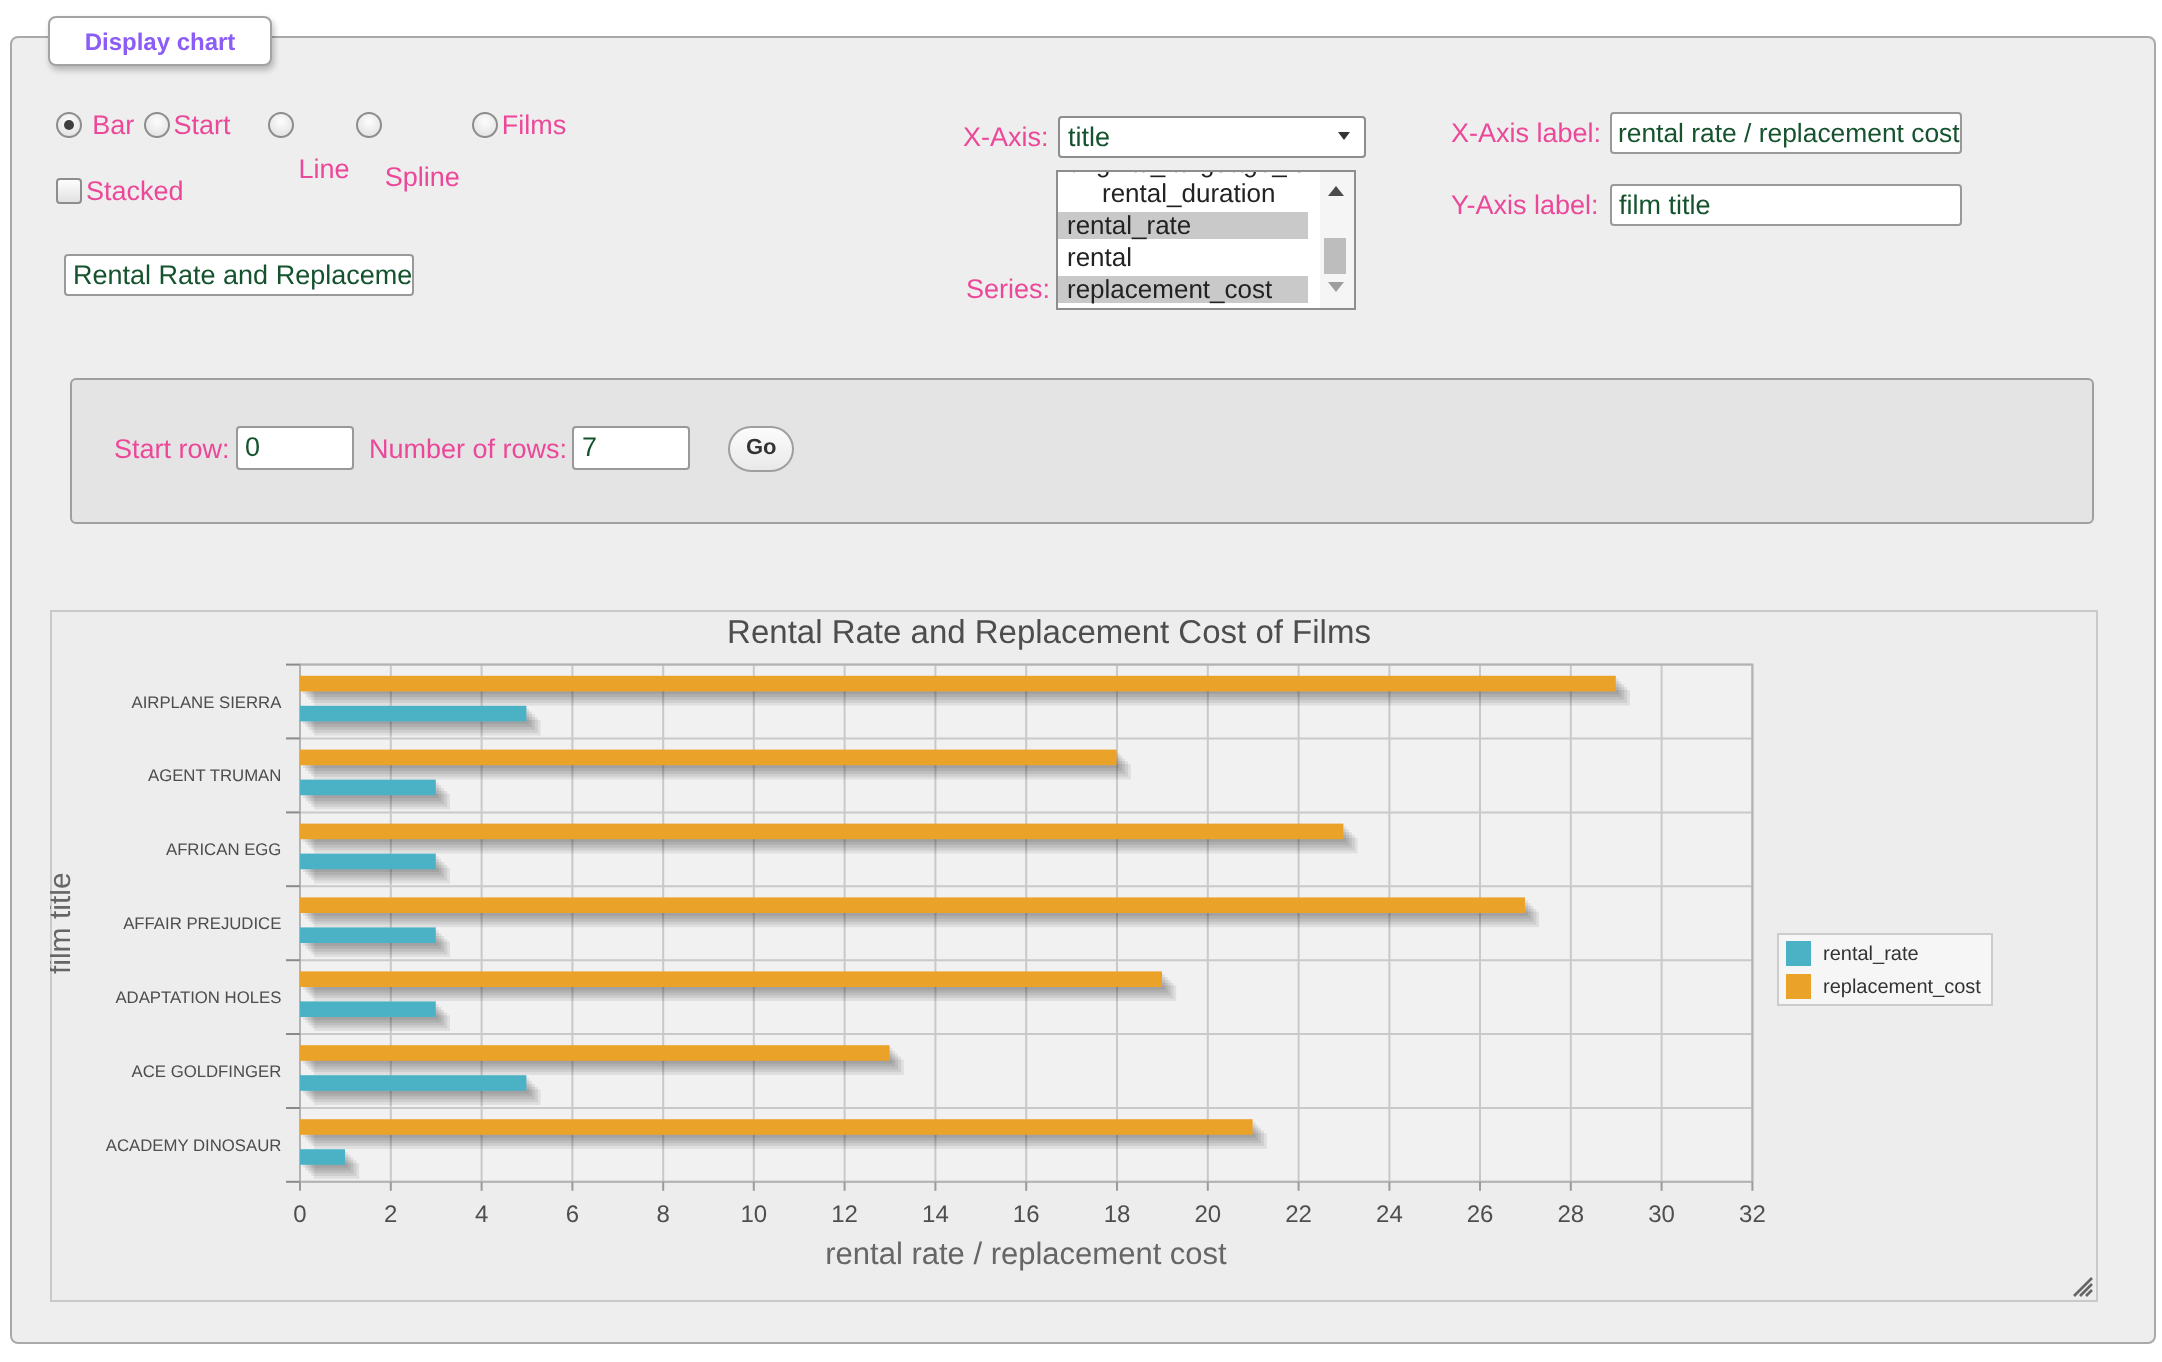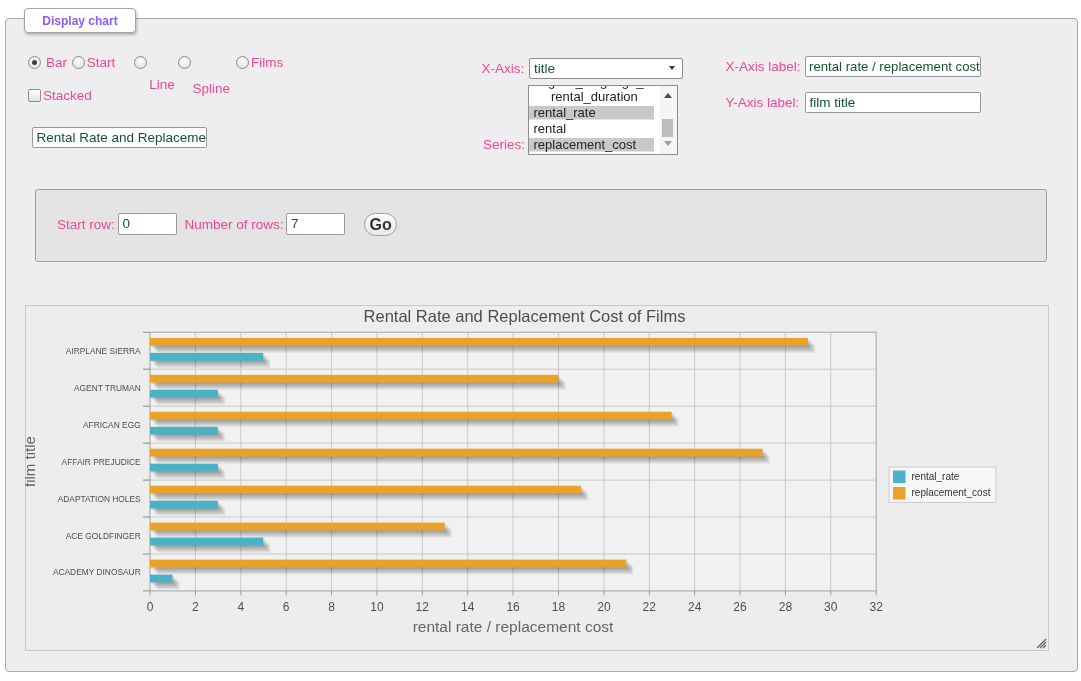--- a/index.html
+++ b/index.html
@@ -65,21 +65,21 @@
   <div class="lbl" style="left:725.5px; top:59.3px;">X-Axis label:</div>
   <div class="inp" style="left:804.5px; top:55.5px; width:176.5px; height:21.5px; font-size:13.2px; padding-left:3.5px;">rental rate / replacement cost</div>
   <div class="lbl" style="left:725.5px; top:95.3px;">Y-Axis label:</div>
   <div class="inp" style="left:804.5px; top:91.5px; width:176.5px; height:21.5px;">film title</div>
 
   <div class="abs" style="left:35px; top:189px; width:1011.5px; height:73px; background:#e4e4e4; border:1px solid #9f9f9f; border-radius:3px;"></div>
   <div class="lbl" style="left:57px; top:217px;text-align:center;">Start row:</div>
   <div class="inp" style="left:117.5px; top:213px; width:59px; height:22px;">0</div>
   <div class="lbl" style="left:184.5px; top:217px;">Number of rows:</div>
   <div class="inp" style="left:286px; top:213px; width:59px; height:22px;">7</div>
-  <div class="abs" style="left:363.9px; top:213px; width:33.5px; height:23px; border:1px solid #9f9f9f; border-radius:11.5px; background:linear-gradient(#fcfcfc,#e9e9e9); font-size:16px; font-weight:bold; color:#333; text-align:center; line-height:21px;">Go</div>
+  <div class="abs" style="left:363.9px; top:213px; width:33.5px; height:23px; border:1px solid #9f9f9f; border-radius:11.5px; background:linear-gradient(#fcfcfc,#e9e9e9); font-size:11px; font-weight:bold; color:#333; text-align:center; line-height:21px;">Go</div>
 
   <div class="abs" style="left:24.5px; top:304.5px; width:1024px; height:346px; border:1px solid #c9c9c9; background:#ededed;"></div>
   <svg class="abs" style="left:24.5px; top:304.5px;" width="1024" height="346" viewBox="0 0 1024 346">
     <defs>
       <filter id="sh" x="-30%" y="-150%" width="180%" height="500%">
         <feDropShadow dx="4.6" dy="4.8" stdDeviation="2.4" flood-color="#000" flood-opacity="0.34"></feDropShadow>
       </filter>
     </defs>
 
     <rect x="125" y="27.3" width="726.2" height="258.6" fill="#f1f1f1"></rect>

